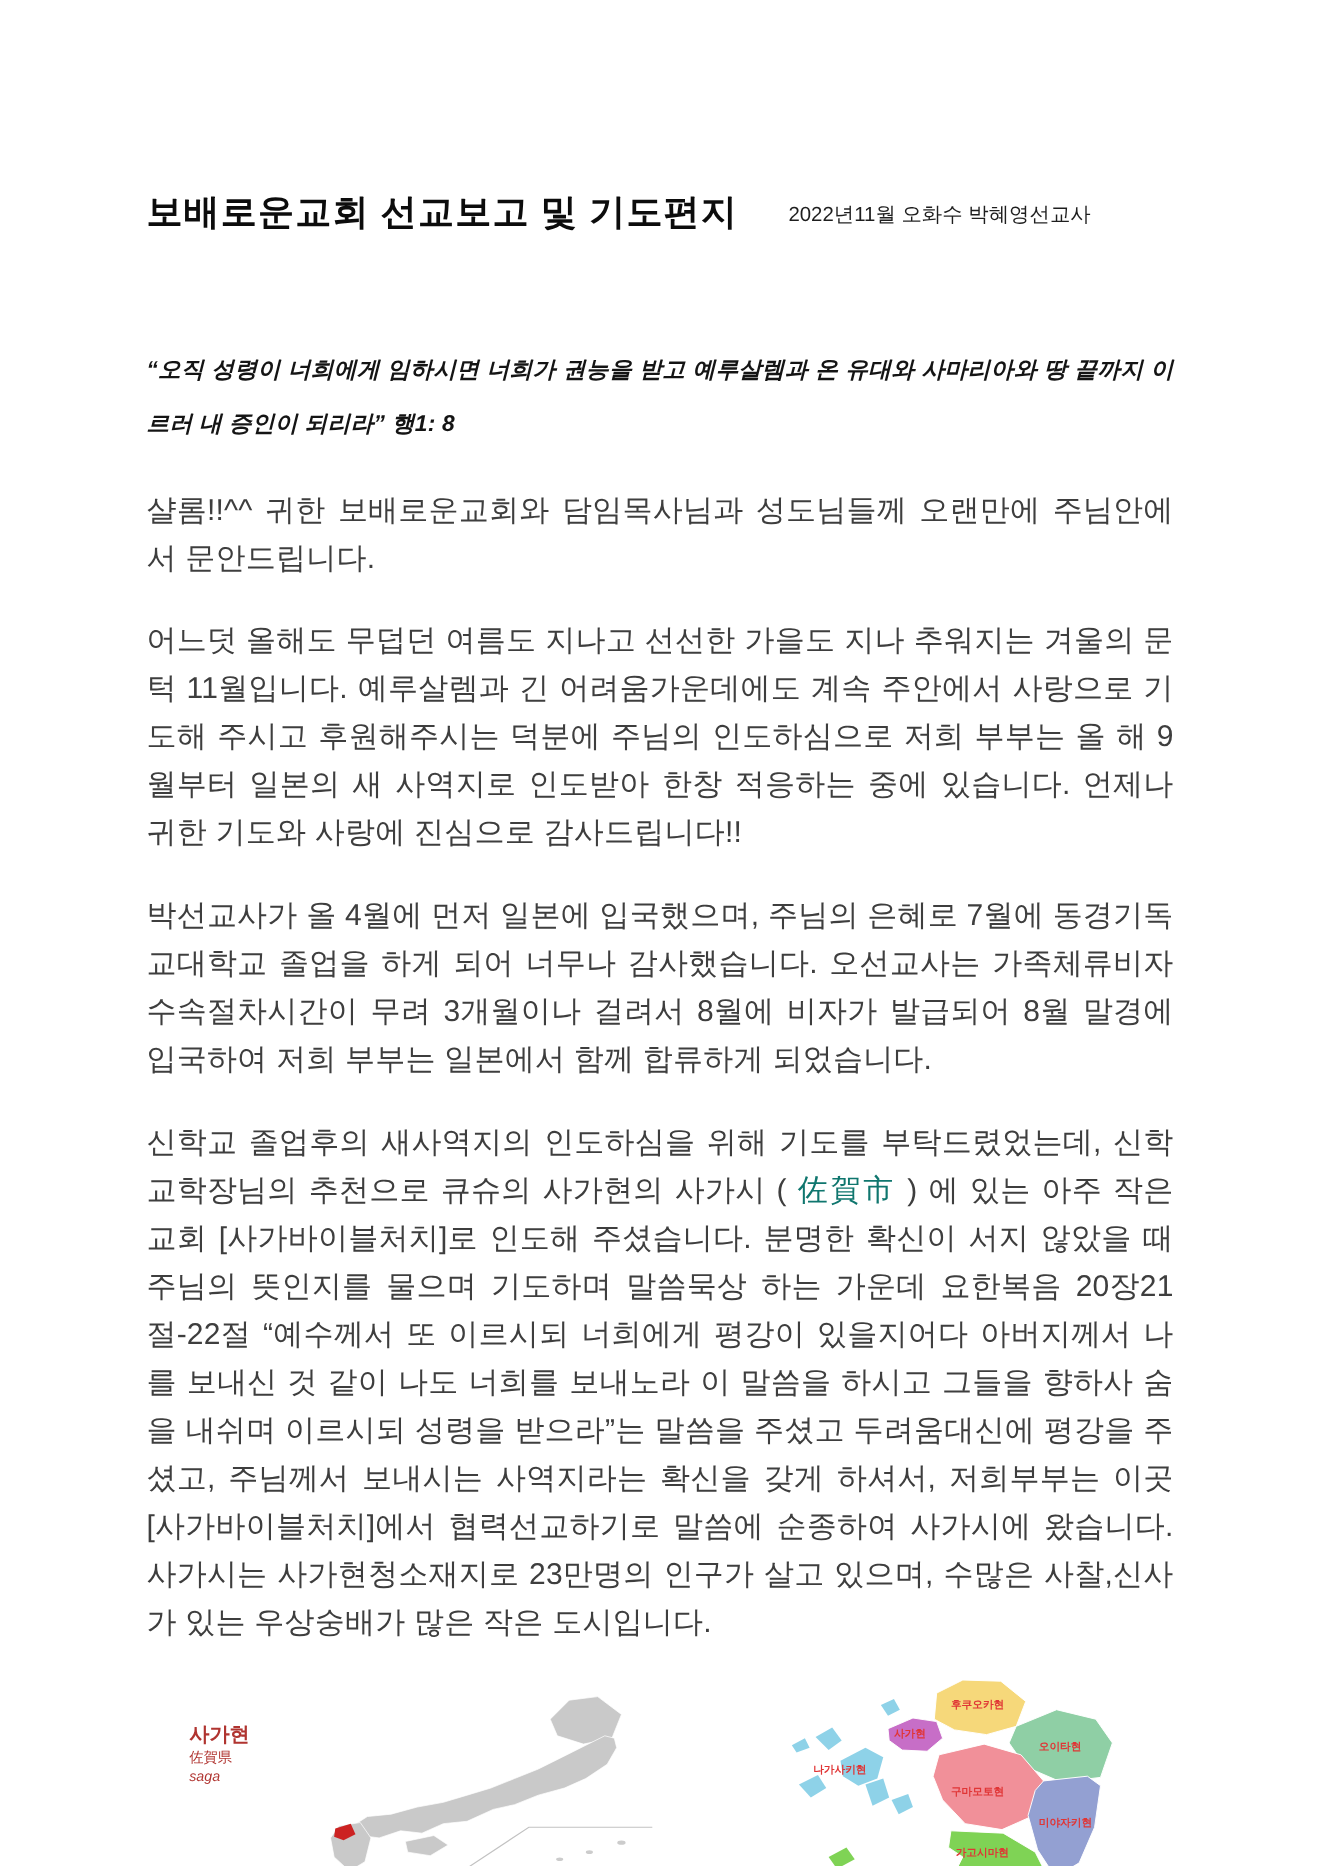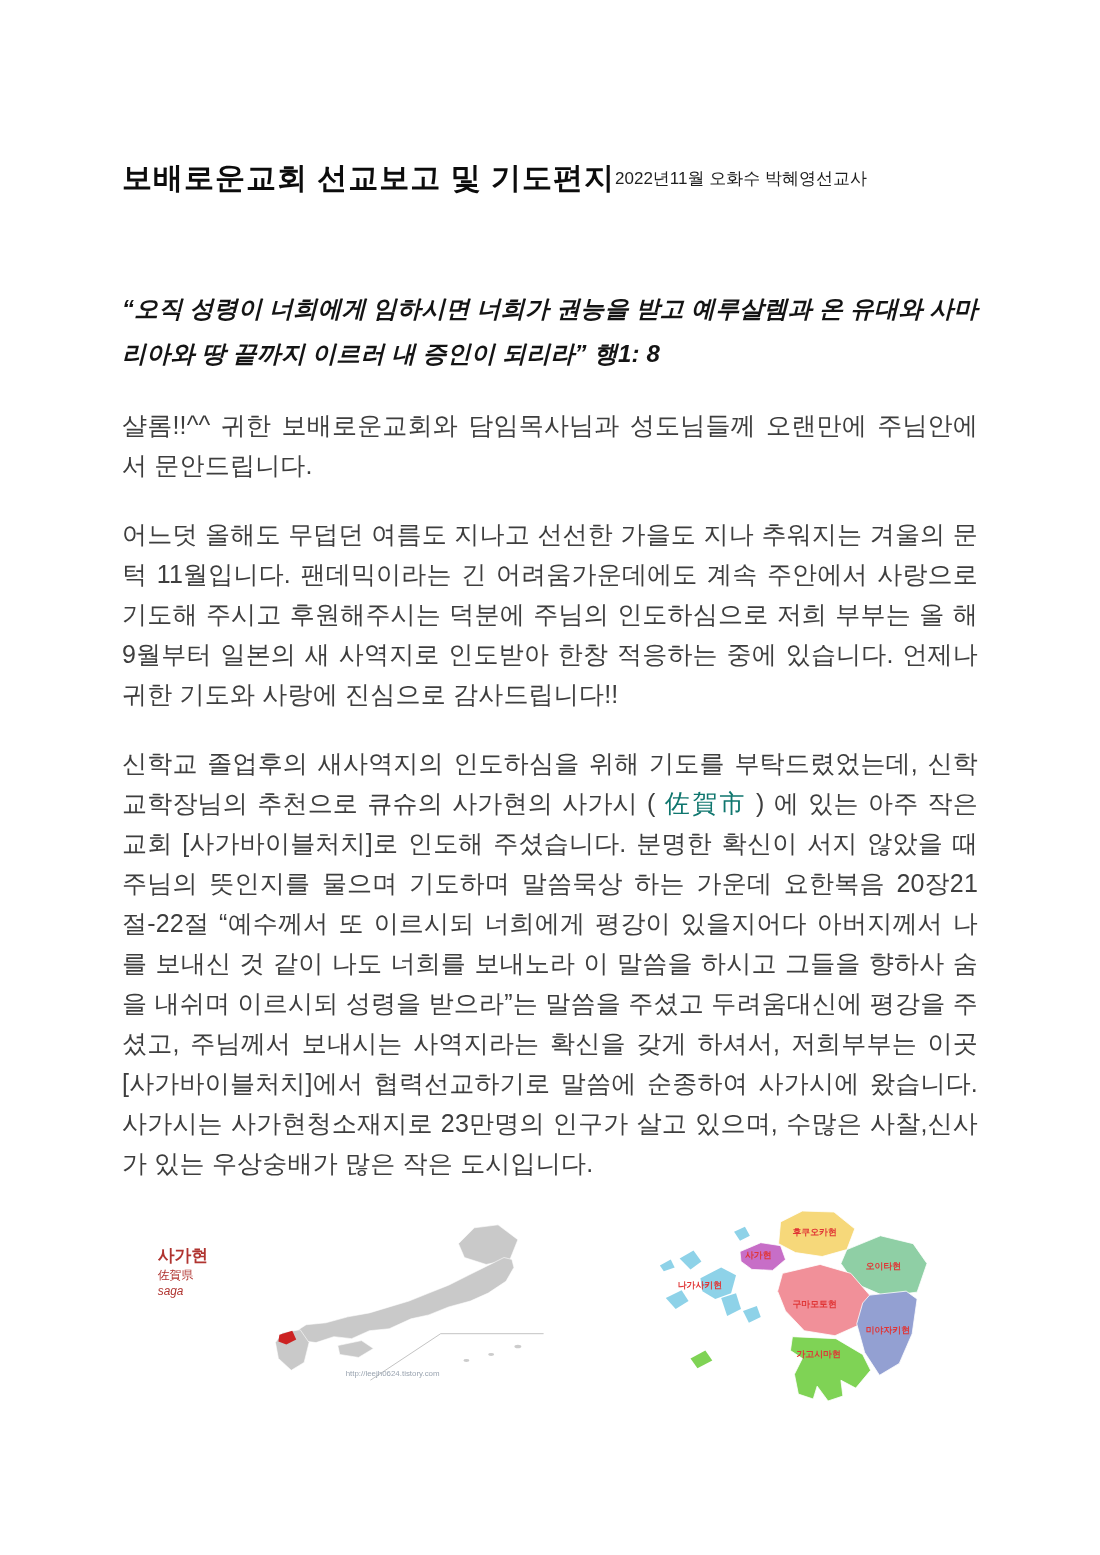--- a/index.html
+++ b/index.html
@@ -8,24 +8,24 @@
     font-family:"Liberation Sans","DejaVu Sans",sans-serif;
     color:#3e3e3e;
     overflow:hidden;
   }
   .page{padding:160px 122px 0 122px;}
   .header-row{display:flex;align-items:center;}
   .doc-title{
     font-size:30px;line-height:1.2;font-weight:800;color:#0c0c0c;
     letter-spacing:1px;margin:0;white-space:nowrap;
   }
-  .byline{font-size:17px;color:#1e1e1e;white-space:nowrap;}
+  .byline{font-size:17px;color:#1e1e1e;margin-left:42px;white-space:nowrap;}
   .scripture{
     margin-top:90px;
-    font-size:24px;font-weight:bold;font-style:italic;color:#141414;
+    font-size:19px;font-weight:bold;font-style:italic;color:#141414;
     line-height:45px;text-align:justify;letter-spacing:0.2px;
   }
   .body-p{
     font-size:25px;line-height:40px;margin:29px 0 0 0;
     text-align:justify;letter-spacing:0.2px;color:#3e3e3e;
   }
   .jp-city{color:#0f766e;}
   .maps-row{display:flex;align-items:flex-start;margin-top:36px;}
   .japan-map-box{width:420px;height:170px;margin-left:8px;}
   .kyushu-map-box{width:336px;height:206px;margin-left:100px;margin-top:-16px;}
@@ -43,22 +43,23 @@
 
   <div class="header-row">
     <h1 class="doc-title">보배로운교회 선교보고 및 기도편지</h1>
     <span class="byline">2022년11월 오화수 박혜영선교사</span>
   </div>
 
   <p class="scripture">“오직 성령이 너희에게 임하시면 너희가 권능을 받고 예루살렘과 온 유대와 사마리아와 땅 끝까지 이르러 내 증인이 되리라” 행1: 8</p>
 
   <p class="body-p">샬롬!!^^ 귀한 보배로운교회와 담임목사님과 성도님들께 오랜만에 주님안에서 문안드립니다.</p>
 
-  <p class="body-p">어느덧 올해도 무덥던 여름도 지나고 선선한 가을도 지나 추워지는 겨울의 문턱 11월입니다. 팬데믹이라는 긴 어려움가운데에도 계속 주안에서 사랑으로 기도해 주시고 후원해주시는 덕분에 주님의 인도하심으로 저희 부부는 올 해 9월부터 일본의 새 사역지로 인도받아 한창 적응하는 중에 있습니다. 언제나 귀한 기도와 사랑에 진심으로 감사드립니다!!</p>
+  <p class="body-p">어느덧 올해도 무덥던 여름도 지나고 선선한 가을도 지나 추워지는 겨울의 문턱 11월입니다. 예루살렘과 긴 어려움가운데에도 계속 주안에서 사랑으로 기도해 주시고 후원해주시는 덕분에 주님의 인도하심으로 저희 부부는 올 해 9월부터 일본의 새 사역지로 인도받아 한창 적응하는 중에 있습니다. 언제나 귀한 기도와 사랑에 진심으로 감사드립니다!!</p>
 
+  <p class="body-p">박선교사가 올 4월에 먼저 일본에 입국했으며, 주님의 은혜로 7월에 동경기독교대학교 졸업을 하게 되어 너무나 감사했습니다. 오선교사는 가족체류비자 수속절차시간이 무려 3개월이나 걸려서 8월에 비자가 발급되어 8월 말경에 입국하여 저희 부부는 일본에서 함께 합류하게 되었습니다.</p>
 
 
   <p class="body-p"><span>신학교 졸업후의 새사역지의 인도하심을 위해 기도를 부탁드렸었는데, 신학교학장님의 추천으로 큐슈의 사가현의 사가시 ( </span><span class="jp-city">佐賀市</span><span> ) 에 있는 아주 작은 교회 [사가바이블처치]로 인도해 주셨습니다. 분명한 확신이 서지 않았을 때 주님의 뜻인지를 물으며 기도하며 말씀묵상 하는 가운데 요한복음 20장21절-22절 “예수께서 또 이르시되 너희에게 평강이 있을지어다 아버지께서 나를 보내신 것 같이 나도 너희를 보내노라 이 말씀을 하시고 그들을 향하사 숨을 내쉬며 이르시되 성령을 받으라”는 말씀을 주셨고 두려움대신에 평강을 주셨고, 주님께서 보내시는 사역지라는 확신을 갖게 하셔서, 저희부부는 이곳 [사가바이블처치]에서 협력선교하기로 말씀에 순종하여 사가시에 왔습니다. 사가시는 사가현청소재지로 23만명의 인구가 살고 있으며, 수많은 사찰,신사가 있는 우상숭배가 많은 작은 도시입니다.</span></p>
 
   <div class="maps-row">
 
     <svg class="japan-map-box" viewBox="0 0 420 170">
 
       <polygon points="332,24 348,8 372,5 392,20 384,40 360,45 338,38" stroke="#ffffff" stroke-width="0.6" fill="#c9c9c9"></polygon>
 

